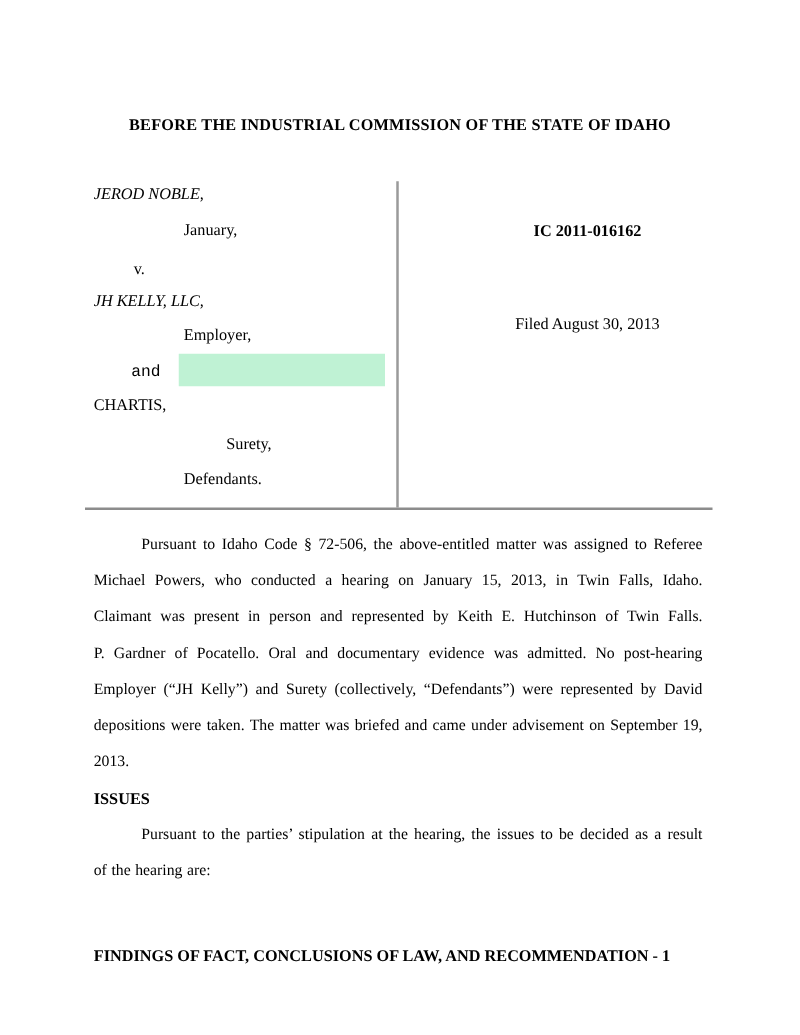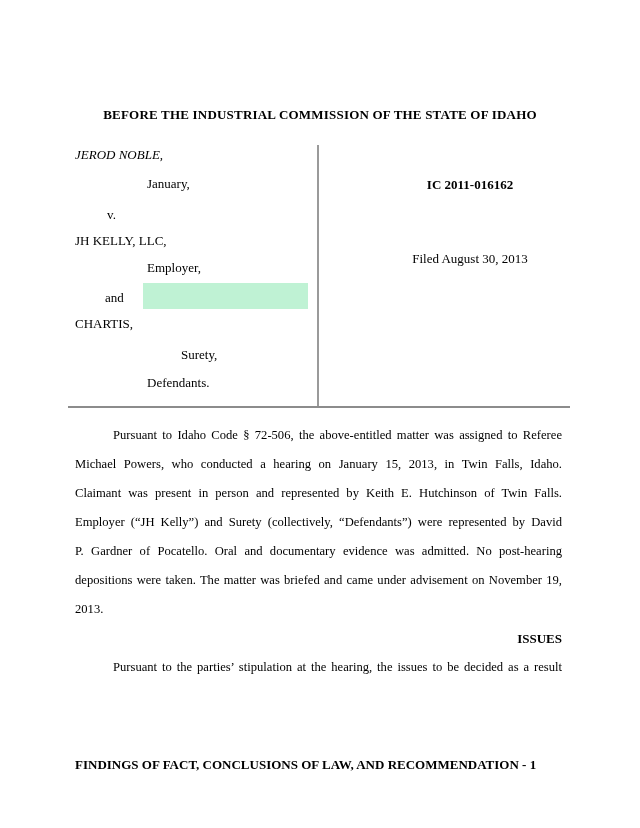--- a/index.html
+++ b/index.html
@@ -9,36 +9,36 @@
     width: 640px;
     height: 828px;
     background: #ffffff;
     color: #000000;
     font-family: "Liberation Serif", "DejaVu Serif", serif;
     font-size: 13px;
     overflow: hidden;
   }
   .doc-title {
     position: absolute;
-    top: 107px;
+    top: 92px;
     left: 0;
     width: 100%;
     text-align: center;
     font-weight: bold;
     font-size: 13px;
     letter-spacing: 0.2px;
   }
   
   .caption-item { position: absolute; font-size: 13px; line-height: 1.15; white-space: nowrap; }
   .pos-claimant-name   { left: 75px;  top: 148px; font-style: italic; }
   .pos-claimant-role   { left: 147px; top: 177px; }
   .pos-versus          { left: 107px; top: 208px; }
-  .pos-employer-name   { left: 75px;  top: 234px; }
+  .pos-employer-name   { left: 75px;  top: 234px; font-style: italic; }
   .pos-employer-role   { left: 147px; top: 261px; }
-  .pos-conjunction     { left: 105px; top: 291px; }
+  .pos-conjunction     { left: 105px; top: 291px; font-family: Liberation Mono, monospace; }
   .pos-surety-name     { left: 75px;  top: 317px; }
   .pos-surety-role     { left: 161px; top: 348px; margin-left: 20px; }
   .pos-defendants      { left: 147px; top: 376px; text-align: center; }
   .redaction-box {
     position: absolute;
     left: 143px;
     top: 283px;
     width: 165px;
     height: 26px;
   }
@@ -69,21 +69,21 @@
     left: 75px;
     top: 421px;
     width: 487px;
     font-size: 12.6px;
     line-height: 29px;
   }
   .body-line { text-align: justify; text-align-last: justify; word-spacing: 0.5px; }
   .body-line.first { padding-left: 38px; }
   .body-line.last { text-align: left; text-align-last: left; }
   .issues-heading {
-    text-align: right;
+    text-align: left;
     font-weight: bold;
     font-size: 13px;
     line-height: 29px;
   }
   .page-footer {
     position: absolute;
     left: 75px;
     top: 757px;
     font-weight: bold;
     font-size: 13px;
@@ -111,25 +111,26 @@
   <div class="vertical-divider"></div>
   <div class="horizontal-rule"></div>
 
   <div class="caption-right case-number" style="position:absolute;">IC 2011-016162</div>
   <div class="caption-right filed-date" style="position:absolute;">Filed August 30, 2013</div>
 
   <div class="body-block">
     <div class="body-line first">Pursuant to Idaho Code § 72-506, the above-entitled matter was assigned to Referee</div>
     <div class="body-line">Michael Powers, who conducted a hearing on January 15, 2013, in Twin Falls, Idaho.</div>
     <div class="body-line">Claimant was present in person and represented by Keith E. Hutchinson of Twin Falls.</div>
+    <div class="body-line">P. Gardner of Pocatello.  Oral and documentary evidence was admitted.  No post-hearing</div>
     <div class="body-line">Employer (“JH Kelly”) and Surety (collectively, “Defendants”) were represented by David</div>
-    <div class="body-line">P. Gardner of Pocatello.  Oral and documentary evidence was admitted.  No post-hearing</div>
-    <div class="body-line">depositions were taken. The matter was briefed and came under advisement on November 19,</div>
+    <div class="body-line">depositions were taken. The matter was briefed and came under advisement on September 19,</div>
     <div class="body-line last">2013.</div>
 
     <div class="issues-heading">ISSUES</div>
 
     <div class="body-line first">Pursuant to the parties’ stipulation at the hearing, the issues to be decided as a result</div>
+    <div class="body-line last">of the hearing are:</div>
   </div>
 
   <div class="page-footer">FINDINGS OF FACT, CONCLUSIONS OF LAW, AND RECOMMENDATION - 1</div>
 
 </div>
 
 </body></html>

